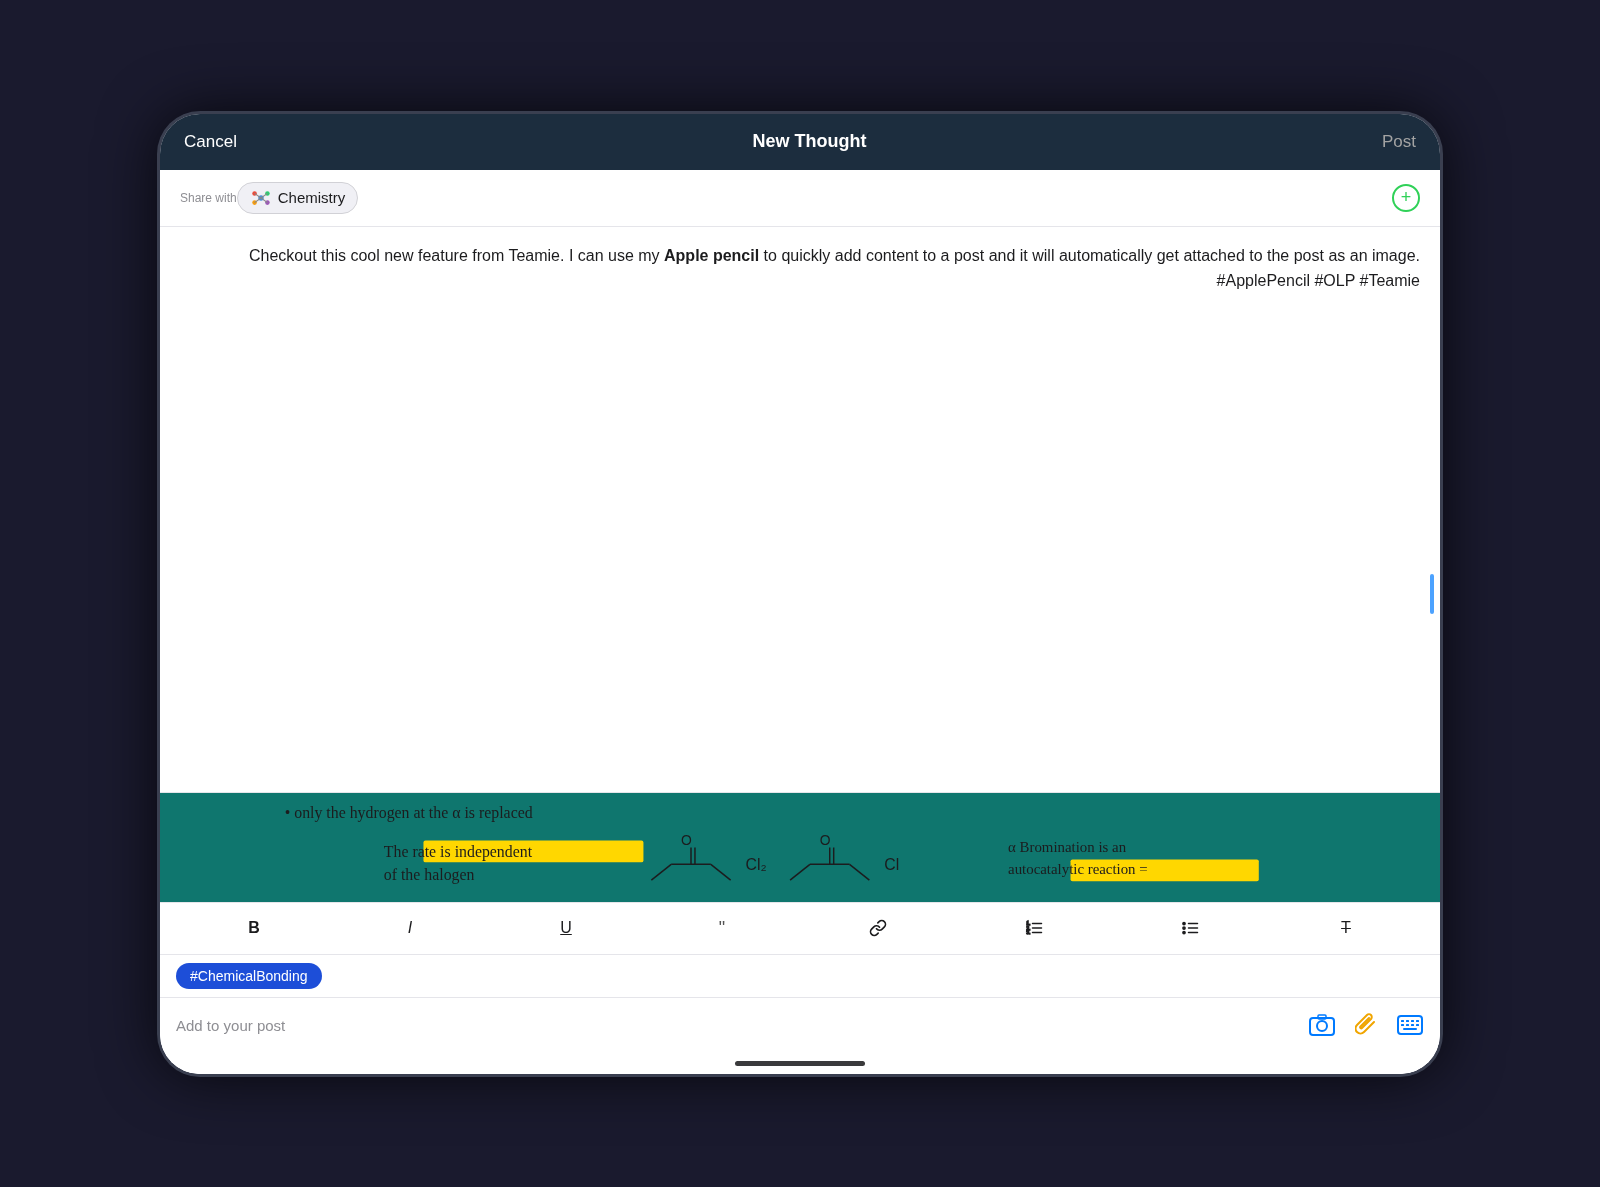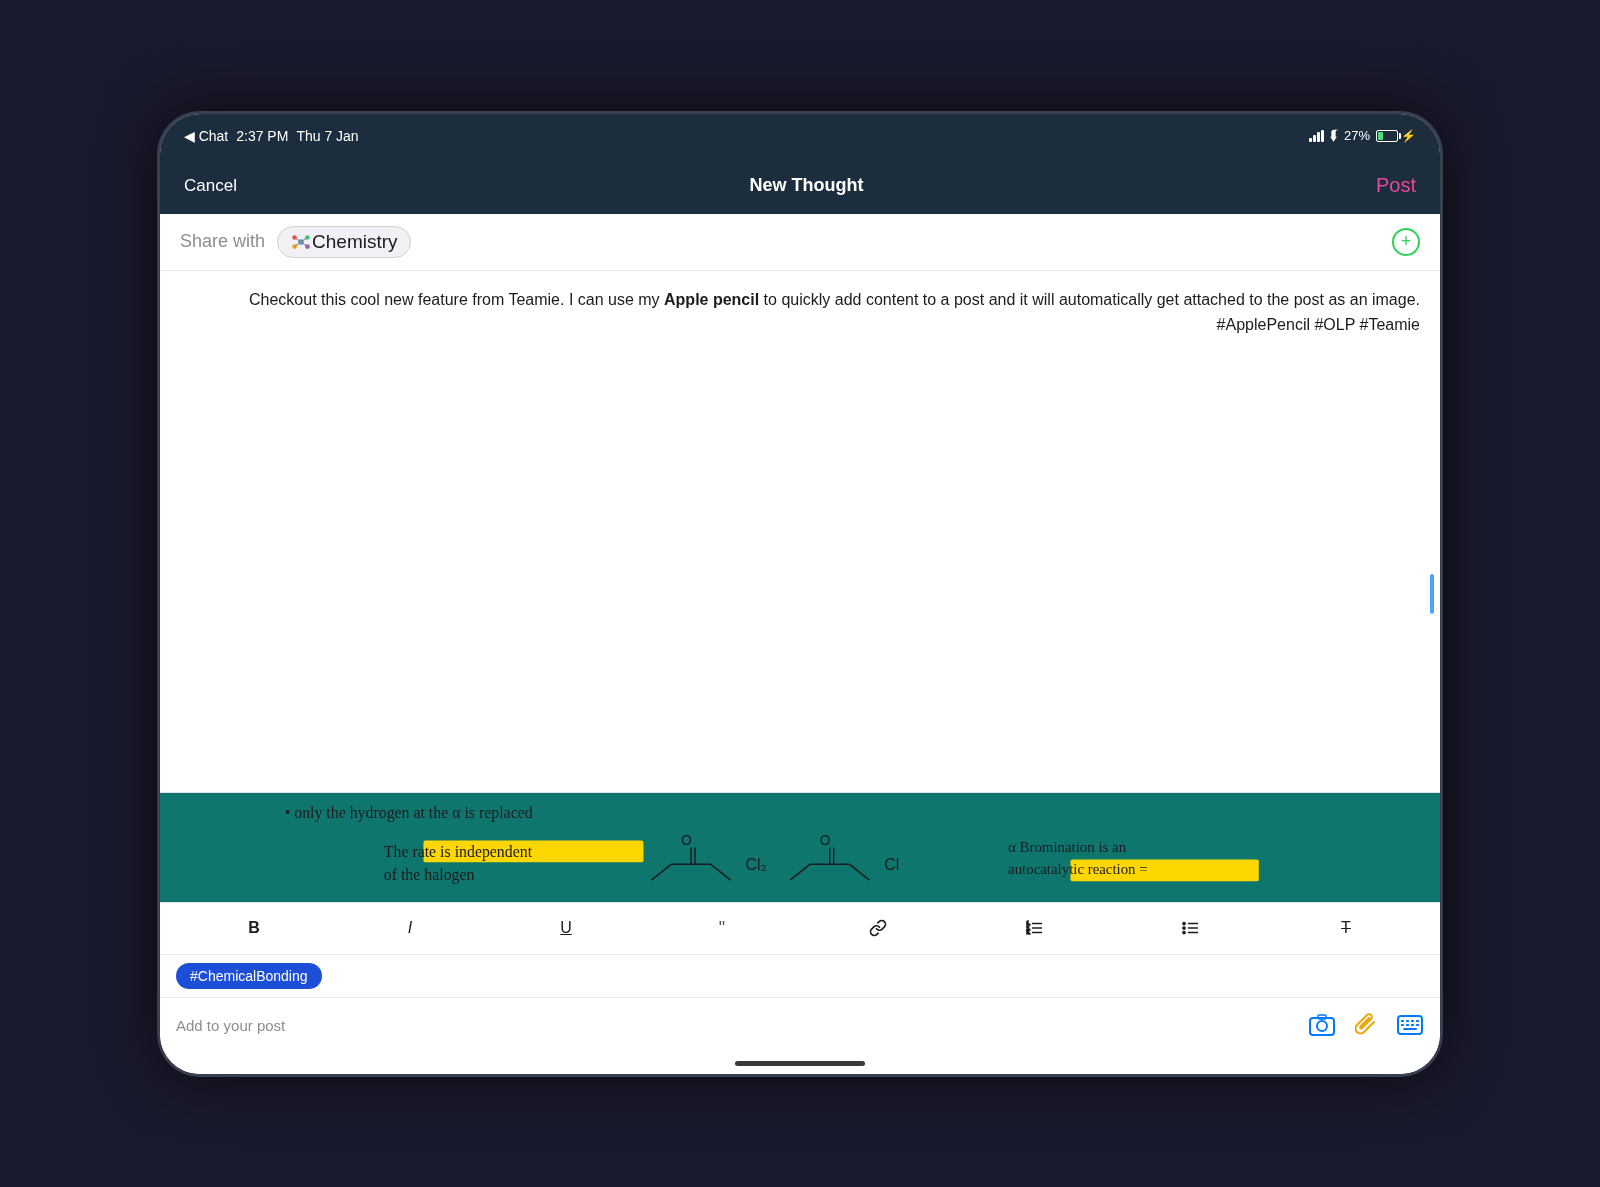--- a/index.html
+++ b/index.html
@@ -130,22 +130,22 @@
     }
 
     .nav-title {
       color: white;
       font-size: 18px;
       font-weight: 600;
       text-align: center;
     }
 
     .nav-post {
-      color: #ec4899;
-      font-size: 20px;
+      color: #a3a3a3;
+      font-size: 17px;
       cursor: pointer;
     }
 
     
     .content-area {
       flex: 1;
       background: #f2f2f7;
       overflow: hidden;
       display: flex;
       flex-direction: column;
@@ -156,32 +156,32 @@
       background: white;
       display: flex;
       align-items: center;
       padding: 12px 20px;
       border-bottom: 1px solid #e5e5ea;
       flex-shrink: 0;
     }
 
     .share-with-label {
       color: #8e8e93;
-      font-size: 18px;
-      margin-right: 12px;
+      font-size: 12px;
     }
 
     .chemistry-tag {
       display: flex;
       align-items: center;
+      gap: 6px;
       background: #f0f0f5;
       border: 1px solid #d1d1d6;
       border-radius: 20px;
       padding: 4px 12px;
-      font-size: 19px;
+      font-size: 15px;
       color: #1c1c1e;
     }
 
     .molecule-icon {
       width: 22px;
       height: 22px;
     }
 
     .add-button {
       margin-left: auto;
@@ -347,43 +347,20 @@
       border-radius: 2px;
       opacity: 0.7;
     }
   </style>
 </head>
 <body>
 
 <div class="device-frame">
   <div class="device-screen">
 
-    <div class="status-bar">
-      <div class="status-left">
-        <span>◀ Chat</span>
-        <span>2:37 PM</span>
-        <span>Thu 7 Jan</span>
-      </div>
-      <div class="status-right">
-        <div class="signal-bars">
-          <div class="signal-bar" style="height:4px"></div>
-          <div class="signal-bar" style="height:7px"></div>
-          <div class="signal-bar" style="height:10px"></div>
-          <div class="signal-bar" style="height:12px"></div>
-        </div>
-        <span style="font-size:14px; color:white;">⮮</span>
-        <span style="font-size:13px;color:white;">27%</span>
-        <div class="battery-container">
-          <div class="battery">
-            <div class="battery-fill"></div>
-          </div>
-          <span style="font-size:12px;color:#4ade80;">⚡</span>
-        </div>
-      </div>
-    </div>
 
     <div class="nav-bar">
       <span class="nav-cancel">Cancel</span>
       <span class="nav-title">New Thought</span>
       <span class="nav-post">Post</span>
     </div>
 
     <div class="content-area">
 
       <div class="share-with-row">

